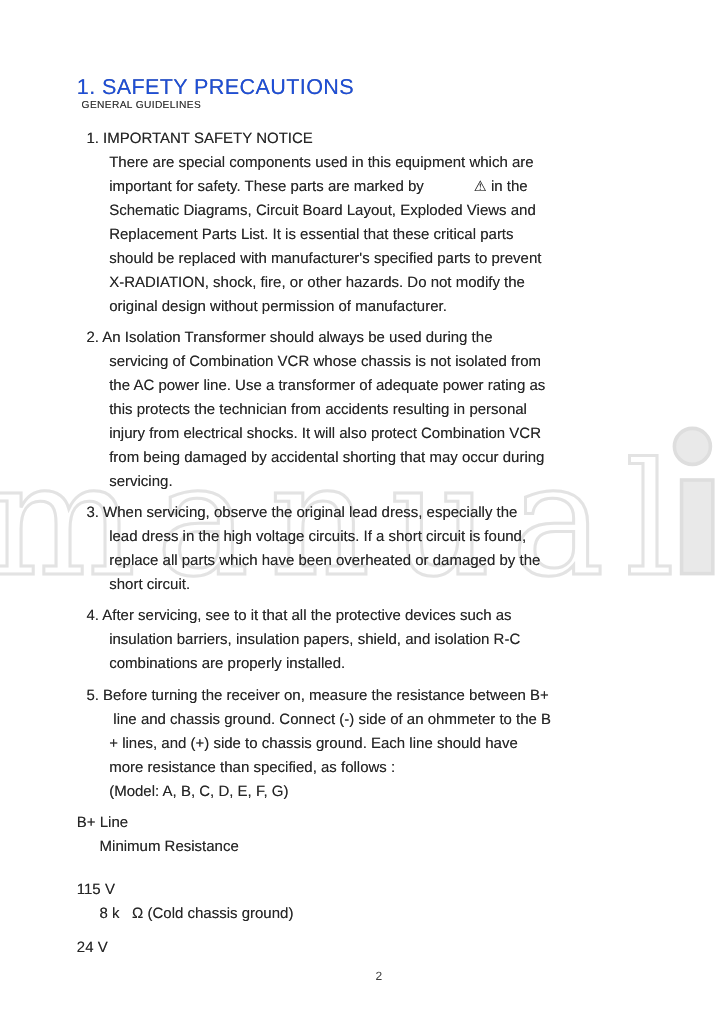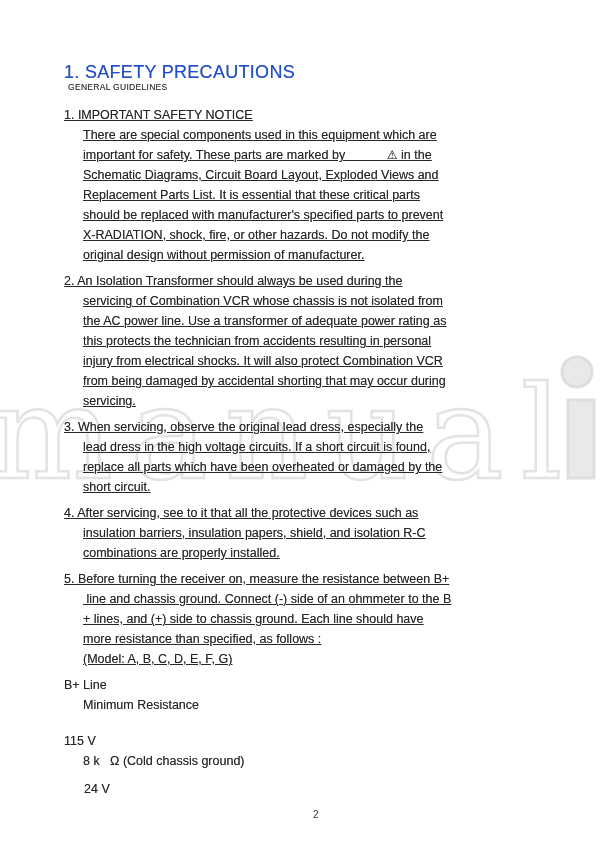--- a/index.html
+++ b/index.html
@@ -18,29 +18,29 @@
     text-shadow:0 0 0.5px rgba(40,40,40,0.55);
   }
   .title {
     font-size:18px; line-height:20px; font-weight:400;
     letter-spacing:0.3px; color:#1d4ed8; margin:0;
   }
   .subtitle {
     font-size:8.5px; line-height:11px; letter-spacing:0.3px;
     color:#333; margin:0 0 12px 4px;
   }
-  .item { margin:0 0 6px 0;text-decoration:underline; }
+  .item { margin:0 0 6px 8px; }
   .line {
     font-size:12.5px; line-height:20px; white-space:pre; color:#262626;
   }
   .line.cont { padding-left:19px; }
   .warn { font-size:12px; color:#2a2a2a; }
   .footer-block .line.indent1 { padding-left:19px; }
   .footer-block .line.gap4 { margin-top:16px; }
-  .footer-block .line.gap8 { margin-top:8px;margin-left:20px; }
+  .footer-block .line.gap8 { margin-top:8px; }
   .page-number {
     position:absolute; left:313px; top:809px; z-index:1;
     font-size:10px; color:#3a3a3a;
   }
 </style>
 </head>
 <body>
 
 <div class="page">
 

